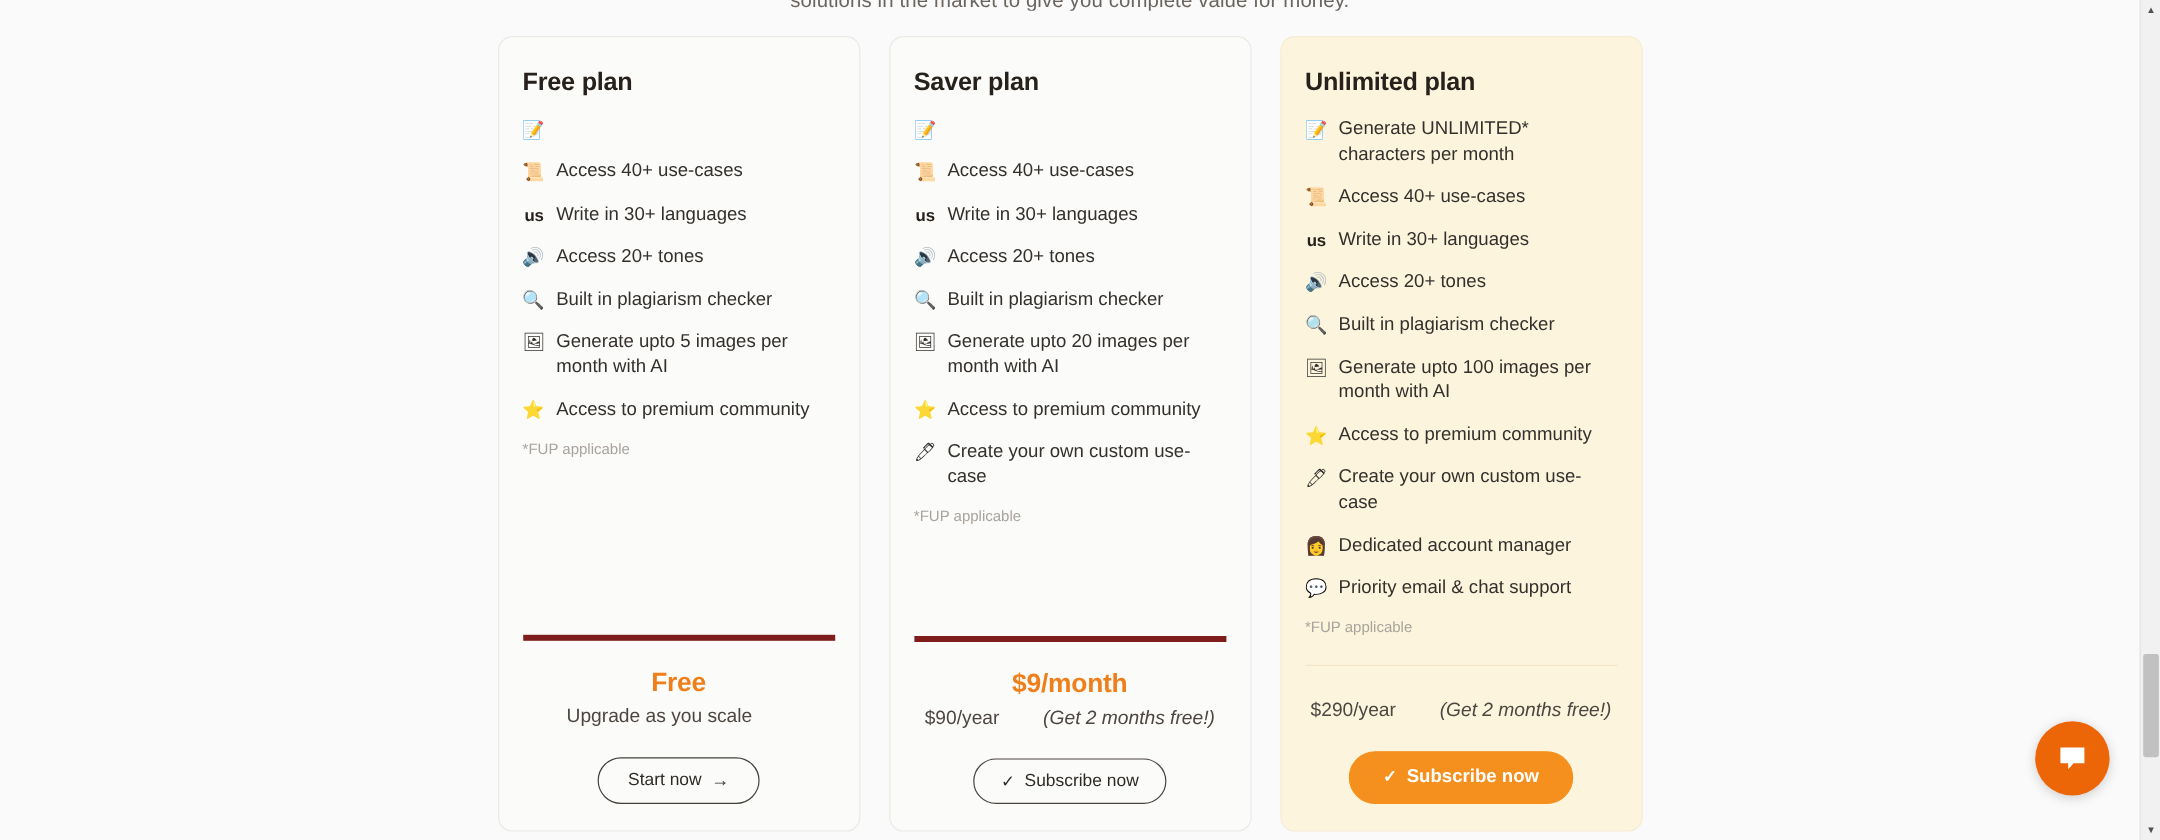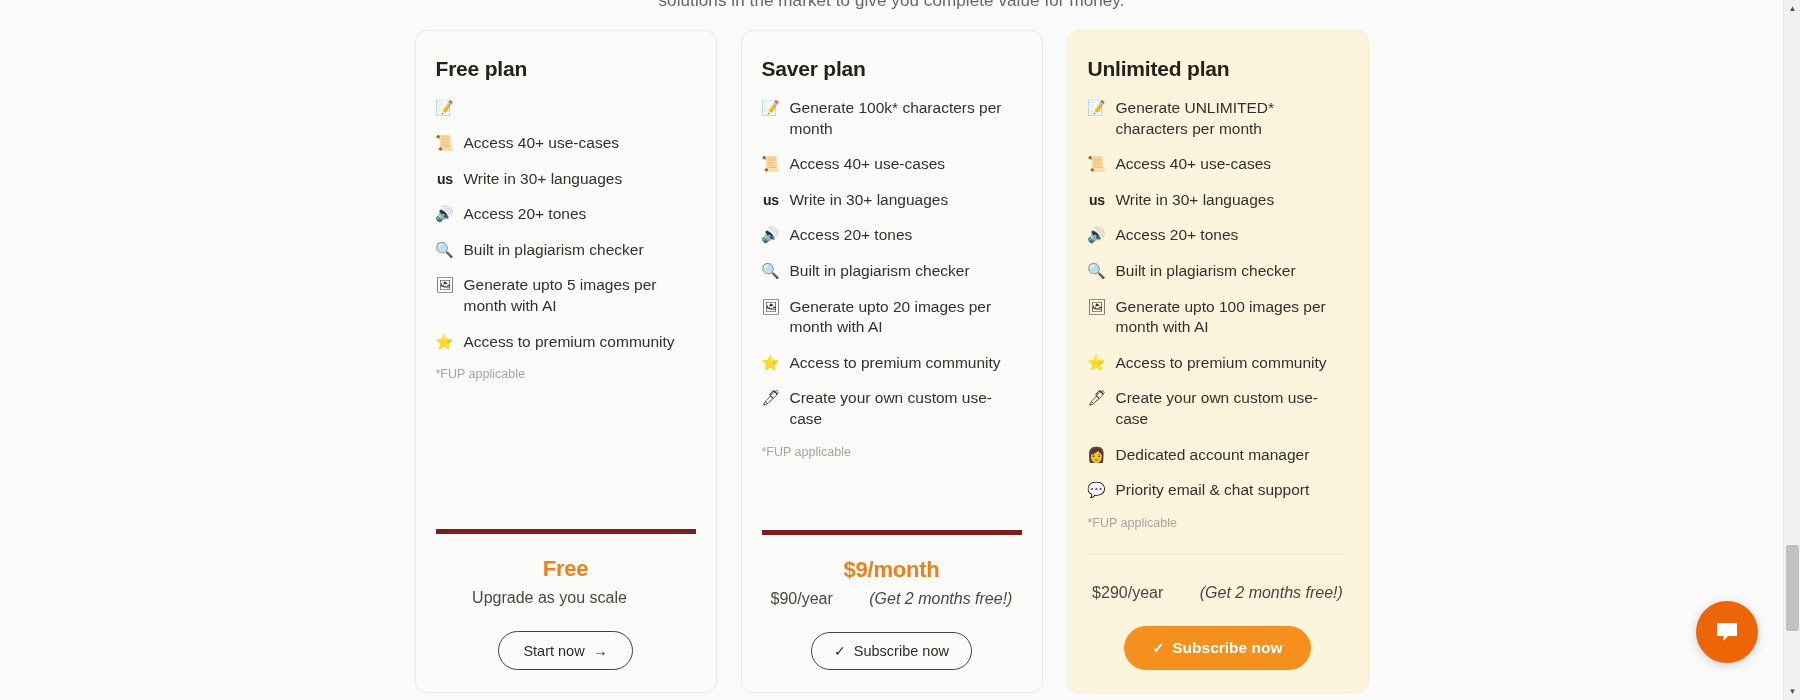--- a/index.html
+++ b/index.html
@@ -139,21 +139,21 @@
 
   .price-sub .promo { font-style: italic; margin-left: 32px; }
 
   .cta-wrap { margin-top: 24px; display: flex; justify-content: center; }
 
   .btn {
     border-radius: 999px;
     font-size: 14.5px;
     cursor: pointer;
     display: inline-flex;
-    align-items: center;
+    align-items: flex-start;
     justify-content: center;
     gap: 8px;
     font-family: "Liberation Sans", sans-serif;
   }
 
   .btn-outline {
     background: transparent;
     border: 1px solid #45403b;
     color: #2f2a26;
     padding: 10px 24px;
@@ -275,21 +275,20 @@
             <span class="arrow">→</span>
           </button>
         </div>
       </div>
     </div>
     <div class="plan-card plain">
       <div class="plan-title">Saver plan</div>
       <ul class="features">
         <li class="feature">
           <span class="f-icon">📝</span>
-          <span class="f-text">Generate 100k* characters per month</span>
         </li>
         <li class="feature">
           <span class="f-icon">📜</span>
           <span class="f-text">Access 40+ use-cases</span>
         </li>
         <li class="feature">
           <span class="f-icon lang">us</span>
           <span class="f-text">Write in 30+ languages</span>
         </li>
         <li class="feature">

